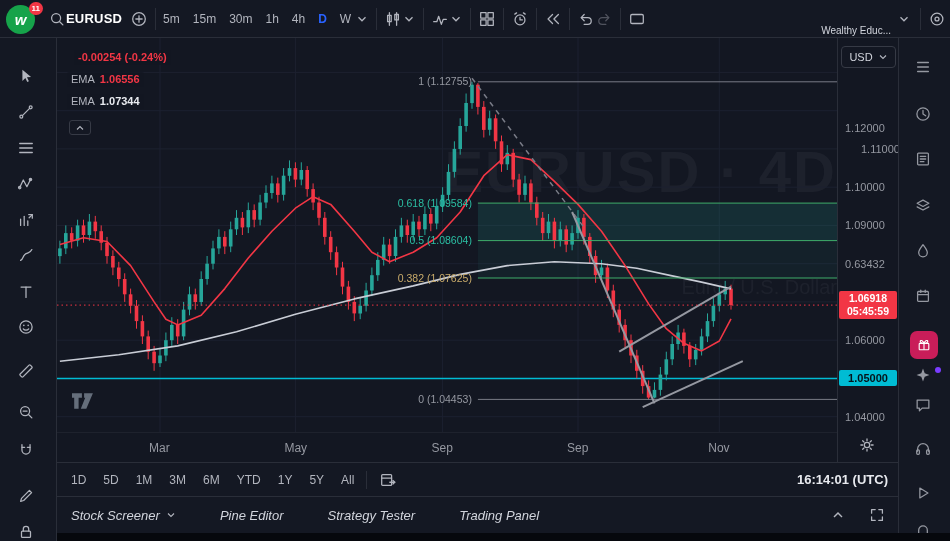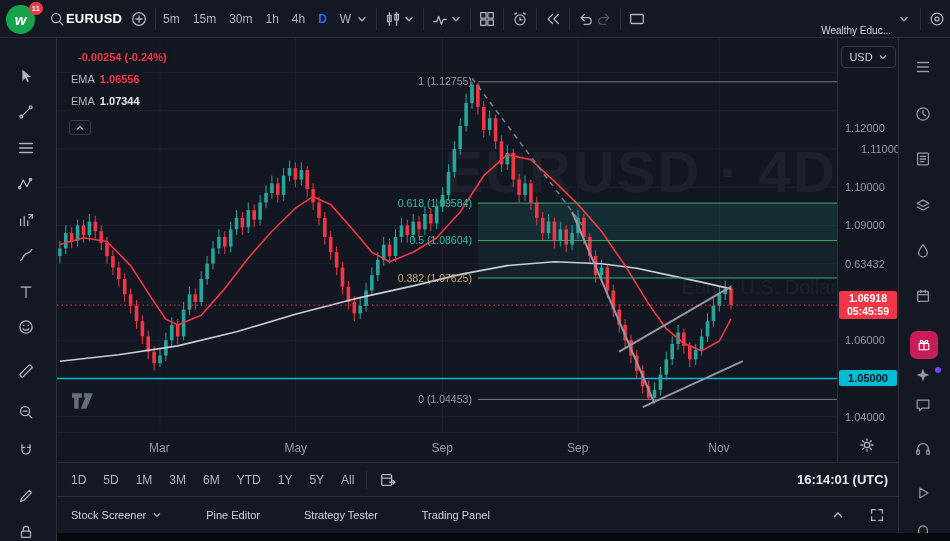--- a/index.html
+++ b/index.html
@@ -73,21 +73,21 @@
   .spark{color:#8e6bff;}
   .spark-dot{position:absolute; left:36px; width:6px; height:6px; border-radius:50%; background:#7a3cff;}
   
   .range-bar{position:absolute; left:57px; top:462px; width:841px; height:34px; background:var(--panel);
     border-top:1px solid var(--border); display:flex; align-items:center; padding:0 10px 0 14px;}
   .ranges{display:flex; align-items:center; gap:17px; font-size:12px; color:var(--muted);}
   .range-sep{width:1px; height:18px; background:var(--border); margin:0 12px;}
   .clock{margin-left:auto; font-size:13px; font-weight:bold; color:#e8eaef;}
   
   .bottom-panel{position:absolute; left:57px; top:496px; width:841px; height:37px; background:var(--panel);
-    border-top:1px solid var(--border); display:flex; align-items:center; padding:0 12px 0 14px; font-size:11px;}
+    border-top:1px solid var(--border); display:flex; align-items:center; padding:0 12px 0 14px; font-size:13px;font-style:italic;}
   .bp-tabs{display:flex; align-items:center; gap:44px; color:var(--txt);}
   .bp-tab{display:flex; align-items:center; gap:6px; white-space:nowrap;}
   .bp-right{margin-left:auto; display:flex; align-items:center; gap:22px; color:var(--muted);}
   .bottom-strip{position:absolute; left:57px; top:533px; width:893px; height:8px; background:#06080d;}
 </style>
 </head>
 <body>
 
 <div class="app">
 

